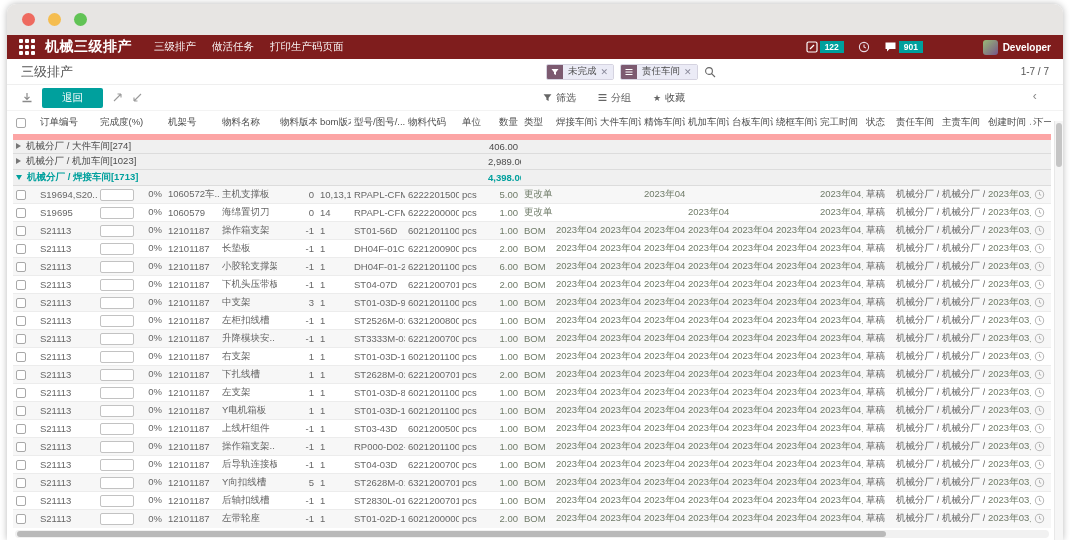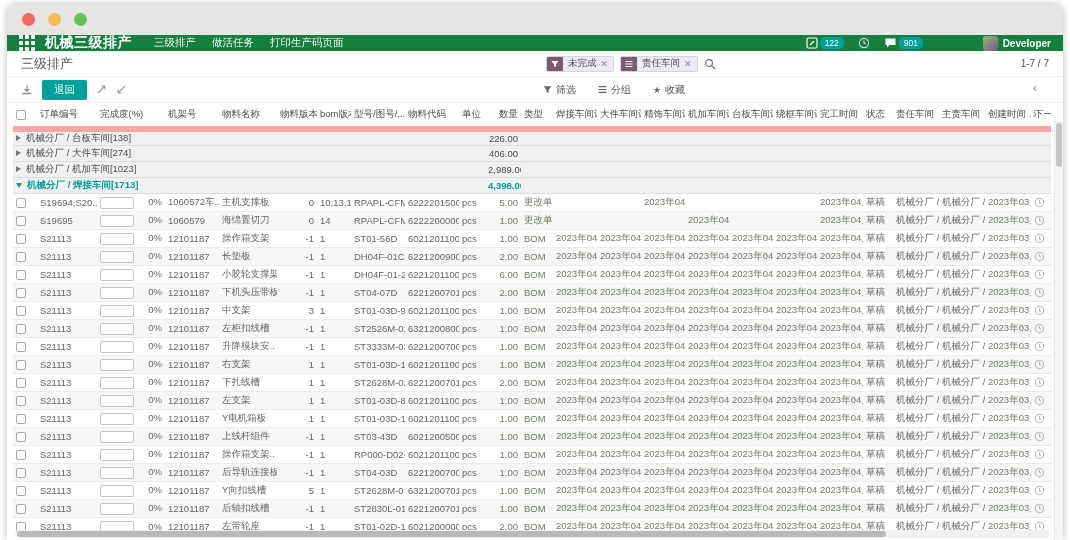--- a/index.html
+++ b/index.html
@@ -5,46 +5,46 @@
   * { box-sizing: border-box; margin: 0; padding: 0; }
   html,body { width:1070px; height:540px; overflow:hidden; background:#fff;
     font-family:"Liberation Sans","DejaVu Sans",sans-serif; }
   .window { position:absolute; top:4px; left:7px; right:7px; bottom:0;
     border-radius:9px 9px 0 0; box-shadow:0 0 7px rgba(0,0,0,.28); overflow:hidden; background:#fff; }
   
   .chrome { height:31px; background:#e7e5e3; display:flex; align-items:center; padding-left:15px; gap:13px; }
   .dot { width:13px; height:13px; border-radius:50%; }
   .dot.red{background:#ee6a5f;} .dot.yellow{background:#f5bd4f;} .dot.green{background:#61c355;}
   
-  .nav { height:16px; background:#15803d; display:flex; align-items:center; color:#fff; padding:0 10px 0 8px; }
+  .nav { height:24px; background:#7f1d1d; display:flex; align-items:center; color:#fff; padding:0 10px 0 8px; }
   .apps-grid { display:grid; grid-template-columns:repeat(3,4px); grid-gap:2px; margin:0 10px 0 4px; cursor:pointer; }
   .apps-grid i { width:4px; height:4px; background:#fff; border-radius:1px; }
   .nav-title { font-size:14px; font-weight:bold; margin-right:22px; letter-spacing:.5px; }
   .nav-menu { font-size:10.5px; margin-right:16px; cursor:pointer; opacity:.95; }
   .spacer { flex:1; }
   .systray { display:flex; align-items:center; gap:14px; margin-right:130px; }
   .tray-item { display:flex; align-items:center; gap:2px; cursor:pointer; }
-  .badge { background:#00A09D; color:#fff; font-size:8.5px; font-weight:normal; border-radius:5px; padding:1px 5px; }
+  .badge { background:#00A09D; color:#fff; font-size:8.5px; font-weight:bold; border-radius:0; padding:1px 5px; }
   .user-box { position:absolute; right:12px; display:flex; align-items:center; gap:5px; cursor:pointer; }
   .avatar { width:15px; height:15px; border-radius:3px; background:linear-gradient(135deg,#9b7,#758); }
   .user-name { font-size:10px; font-weight:bold; }
   svg.ic { display:block; }
   
   .crumb-row { height:26px; display:flex; align-items:center; padding:0 12px 0 14px; border-bottom:1px solid #efefef; }
   .crumb { font-size:13px; color:#555; }
   .search-zone { margin-left:auto; display:flex; align-items:center; gap:6px; width:505px; }
   .facet { display:flex; align-items:stretch; border:1px solid #d5d3e0; border-radius:2px; overflow:hidden; height:16px;text-align:center; }
   .facet-ic { background:#7c5a70; color:#fff; display:flex; align-items:center; padding:0 4px; }
   .facet-lb { background:#ebebf6; color:#4c4c4c; font-size:9.5px; display:flex; align-items:center; padding:0 5px; gap:4px; }
   .facet-x { color:#8a8a9a; font-size:9px; cursor:pointer; }
   .search-ph { color:#b9b9b9; font-size:10px; flex:1; }
   
   .ctrl-row { height:26px; display:flex; align-items:center; padding:0 14px; position:relative; border-bottom:1px solid #f3f3f3;}
   .ctrl-left { display:flex; align-items:center; gap:9px; }
-  .btn-return { background:#00A09D; color:#fff; border:none; font-size:10.5px; padding:3px 12px; border-radius:2px; cursor:pointer; }
+  .btn-return { background:#00A09D; color:#fff; border:none; font-size:10.5px; padding:3px 20px; border-radius:2px; cursor:pointer; }
   .view-tools { position:absolute; left:536px; display:flex; align-items:flex-start; gap:22px; font-size:10px; color:#555; }
   .view-tool { display:flex; align-items:center; gap:4px; cursor:pointer; }
   .pager { position:absolute; right:14px; display:flex; align-items:center; gap:12px; font-size:10px; color:#555;flex-direction:column; }
   .chev { color:#888; font-size:12px; cursor:pointer; }
   
   .table-wrap { position:relative; }
   table { border-collapse:collapse; table-layout:fixed; width:1032px; margin-left:6px; }
   th { font-size:9.5px; color:#4c4c4c; font-weight:normal; text-align:left; padding:5px 3px; border-bottom:6px solid #fca5a5; white-space:nowrap; overflow:hidden; height:22px; }
   td { font-size:9.5px; color:#666; padding:0 3px; white-space:nowrap; overflow:hidden; height:18px; }
   tr.data-row:nth-child(even) td { background:#f7f7f7; }
@@ -243,25 +243,20 @@
             <th>完工时间</th>
             <th>状态</th>
             <th>责任车间</th>
             <th>主责车间</th>
             <th>创建时间 <span class="sort-arrow">▲</span></th>
             <th>下一...</th>
           </tr>
         </thead>
       <tbody id="body">
           <tr class="group-row">
-            <td colspan="10"><span class="caret-r"></span><span>机械分厂 / 台板车间[138]</span></td>
-            <td class="gtotal">226.00</td>
-            <td colspan="13"></td>
-          </tr>
-          <tr class="group-row">
             <td colspan="10"><span class="caret-r"></span><span>机械分厂 / 大件车间[274]</span></td>
             <td class="gtotal">406.00</td>
             <td colspan="13"></td>
           </tr>
           <tr class="group-row">
             <td colspan="10"><span class="caret-r"></span><span>机械分厂 / 机加车间[1023]</span></td>
             <td class="gtotal">2,989.00</td>
             <td colspan="13"></td>
           </tr>
           <tr class="group-row open">

